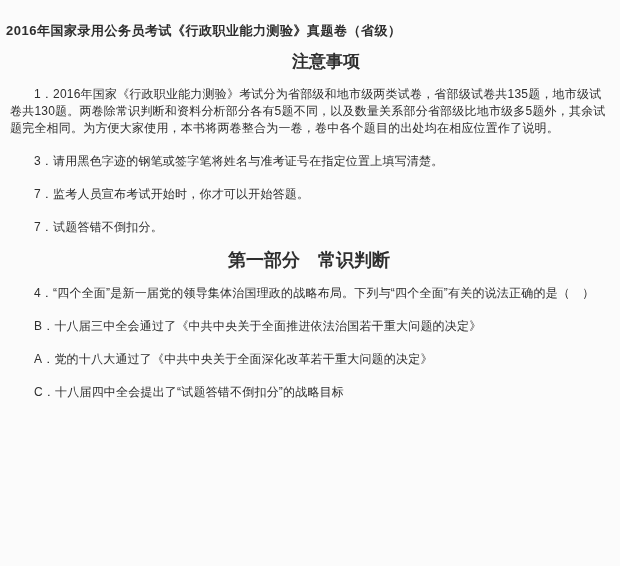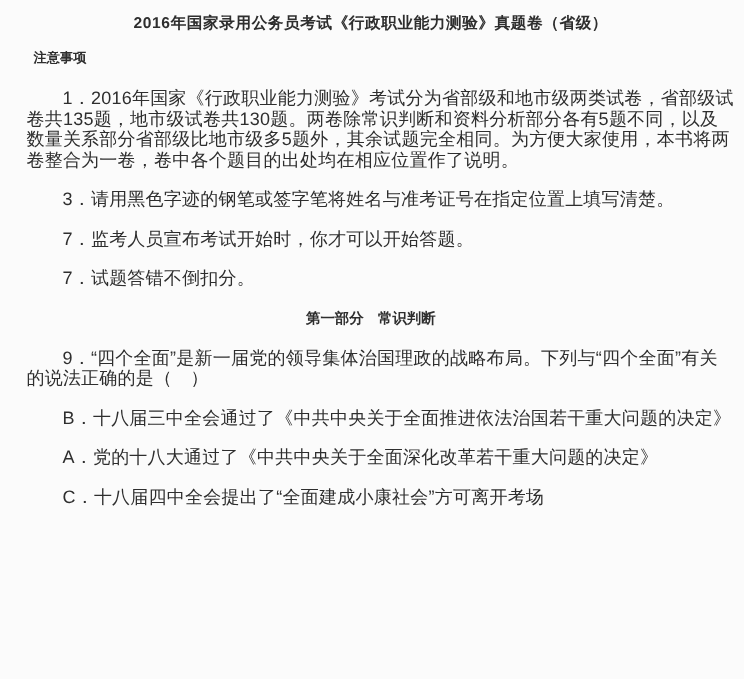--- a/index.html
+++ b/index.html
@@ -14,45 +14,45 @@
     color: #2e2e2e;
     font-family: "Liberation Sans", "DejaVu Sans", sans-serif;
     overflow: hidden;
   }
   .page {
     width: 620px;
     height: 566px;
     padding: 6px 8px 0 6px;
   }
   .doc-title {
-    text-align: center;
     font-weight: bold;
     font-size: 13px;
     line-height: 16px;
-    margin: 5px 0 14px 0;
+    margin: 17px 0 14px 0;
     letter-spacing: 0.5px;
   }
   .notice-heading {
     font-weight: bold;
-    font-size: 11px;
+    font-size: 17px;
     line-height: 17px;
     margin: 0 0 16px 0;
     text-indent: 2em;
+    text-align: center;
   }
   p.para {
-    font-size: 15px;
+    font-size: 12px;
     line-height: 17px;
-    margin: 0 0 16px 16px;
+    margin: 0 0 16px 4px;
     text-indent: 2em;
     letter-spacing: 0.2px;
   }
   .section-heading {
     text-align: center;
     font-weight: bold;
-    font-size: 12px;
+    font-size: 18px;
     line-height: 17px;
     margin: 0 0 16px 0;
   }
 </style>
 </head>
 <body>
 
 <div class="page">
 
   <h1 class="doc-title">2016年国家录用公务员考试《行政职业能力测验》真题卷（省级）</h1>
@@ -60,19 +60,19 @@
   <h2 class="notice-heading">注意事项</h2>
 
   <p class="para">1．2016年国家《行政职业能力测验》考试分为省部级和地市级两类试卷，省部级试卷共135题，地市级试卷共130题。两卷除常识判断和资料分析部分各有5题不同，以及数量关系部分省部级比地市级多5题外，其余试题完全相同。为方便大家使用，本书将两卷整合为一卷，卷中各个题目的出处均在相应位置作了说明。</p>
   <p class="para">3．请用黑色字迹的钢笔或签字笔将姓名与准考证号在指定位置上填写清楚。</p>
   <p class="para">7．监考人员宣布考试开始时，你才可以开始答题。</p>
   <p class="para">7．试题答错不倒扣分。</p>
 
   <h2 class="section-heading">第一部分　常识判断</h2>
 
 
-  <p class="para">9．“四个全面”是新一届党的领导集体治国理政的战略布局。下列与“四个全面”有关的说法正确的是（　）</p>
+  <p class="para">4．“四个全面”是新一届党的领导集体治国理政的战略布局。下列与“四个全面”有关的说法正确的是（　）</p>
 
   <p class="para">B．十八届三中全会通过了《中共中央关于全面推进依法治国若干重大问题的决定》</p>
   <p class="para">A．党的十八大通过了《中共中央关于全面深化改革若干重大问题的决定》</p>
-  <p class="para">C．十八届四中全会提出了“全面建成小康社会”方可离开考场</p>
+  <p class="para">C．十八届四中全会提出了“试题答错不倒扣分”的战略目标</p>
 
 </div>
 
 </body></html>

